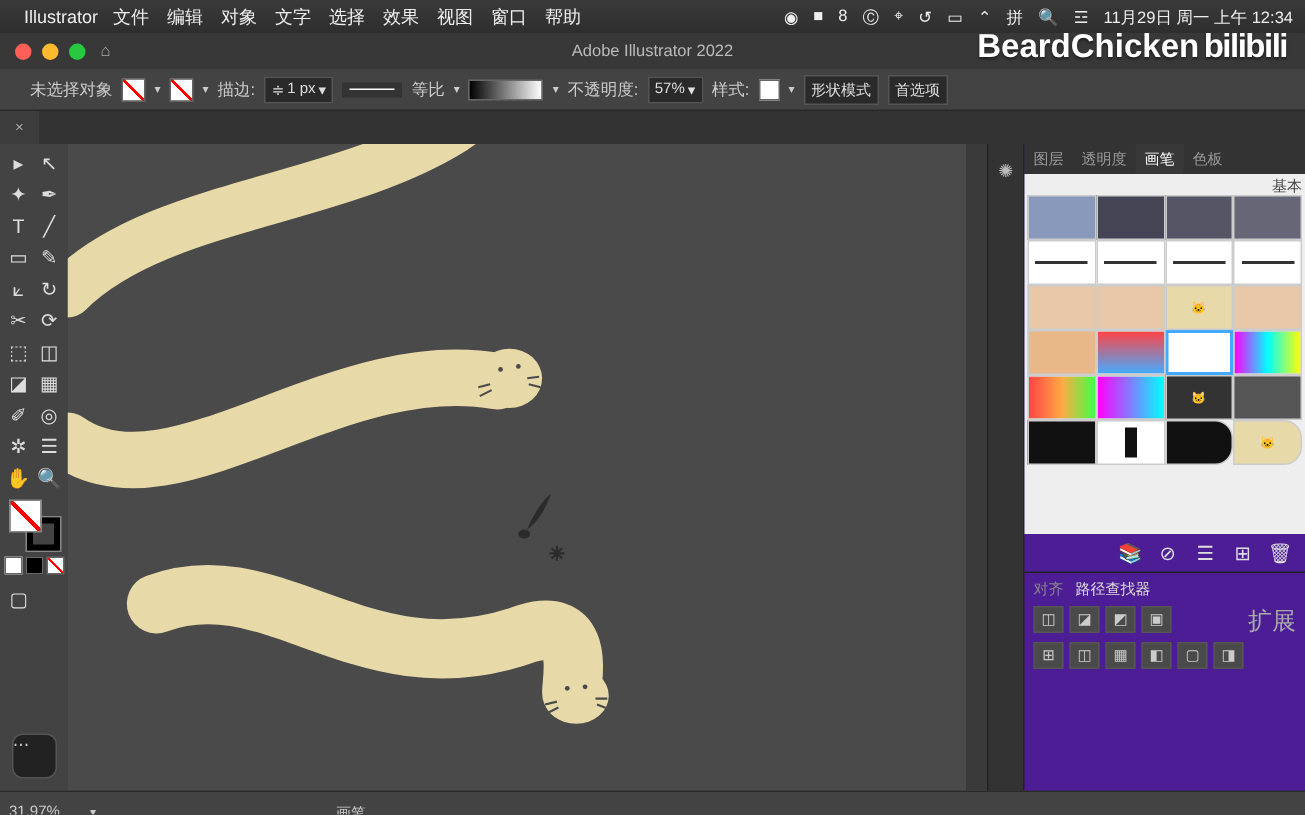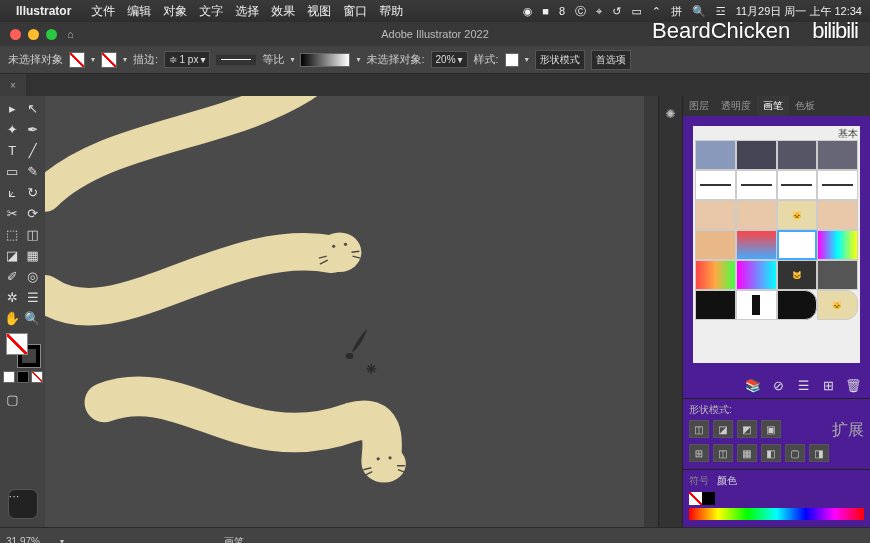--- a/index.html
+++ b/index.html
@@ -1,59 +1,59 @@
 <!DOCTYPE html>
 <html><head>
 <meta charset="utf-8">
 <style>
 *{margin:0;padding:0;box-sizing:border-box;font-family:-apple-system,"PingFang SC",sans-serif;user-select:none}
 body{width:870px;height:543px;background:#323232;color:#ccc;font-size:11px;overflow:hidden;position:relative}
 .menubar{height:22px;background:linear-gradient(#3a3a3a,#2e2e2e);display:flex;align-items:center;padding:0 8px;font-size:12px;color:#eee}
 .menubar .apple{font-size:14px;margin-right:8px}
-.menubar .app{font-weight:700;margin-right:20px}
+.menubar .app{font-weight:400;margin-right:10px}
 .menubar .mi{margin-right:12px;cursor:default}
 .menubar .status{margin-left:auto;display:flex;align-items:center;gap:10px;font-size:11px}
 .menubar .status span{display:inline-flex;align-items:center}
 .titlebar{height:24px;background:#383838;display:flex;align-items:center;position:relative}
 .traffic{display:flex;gap:7px;padding-left:10px}
 .tl{width:11px;height:11px;border-radius:50%}
 .tl.r{background:#ff5f57}.tl.y{background:#febb2e}.tl.g{background:#28c840}
 .wintitle{position:absolute;left:50%;transform:translateX(-50%);color:#bbb;font-size:11px}
-.controlbar{height:28px;background:#434343;display:flex;align-items:center;padding:0 8px;gap:6px;border-bottom:1px solid #2a2a2a}
+.controlbar{height:28px;background:#434343;display:flex;align-items:center;padding:0 20px;gap:6px;border-bottom:1px solid #2a2a2a}
 .cb-lbl{color:#ccc;font-size:11px}
 .cb-swatch{width:16px;height:16px;border:1px solid #666}
 .cb-swatch.none{background:linear-gradient(to top right,#fff 0%,#fff 46%,red 46%,red 54%,#fff 54%)}
 .cb-sel{background:#2a2a2a;color:#ddd;padding:2px 4px;font-size:10px;border:1px solid #555;display:flex;align-items:center;gap:2px}
 .cb-arrow{font-size:8px}
 .cb-dash{width:40px;height:10px;background:#333;display:flex;align-items:center;justify-content:center}
 .cb-dash::before{content:"";width:30px;height:1px;background:#fff}
 .cb-grad{width:50px;height:14px;background:linear-gradient(90deg,#000,#fff);border:1px solid #666}
 .cb-white{width:14px;height:14px;background:#fff;border:1px solid #666}
-.overlay-brand{position:absolute;top:18px;right:12px;z-index:50;color:#fff;font-weight:400;font-size:22px;display:flex;align-items:center;gap:22px;text-shadow:0 1px 2px rgba(0,0,0,.5)}
+.overlay-brand{position:absolute;top:18px;right:12px;z-index:50;color:#fff;font-weight:700;font-size:22px;display:flex;align-items:center;gap:3px;text-shadow:0 1px 2px rgba(0,0,0,.5)}
 .overlay-brand .bili{letter-spacing:-1px}
 .doc-tab{height:22px;background:#323232;display:flex}
 .doc-tab .tab{background:#3c3c3c;padding:3px 10px;font-size:10px;color:#ddd;display:flex;align-items:center;gap:5px}
 .doc-tab .x{color:#aaa;font-size:10px}
 .main{display:flex;height:calc(100% - 22px - 24px - 28px - 22px - 16px)}
 .tools{width:45px;background:#434343;display:flex;flex-direction:column;padding:2px}
 .trow{display:flex}
 .tbtn{width:21px;height:21px;display:flex;align-items:center;justify-content:center;color:#ddd;font-size:13px;cursor:default}
 .fs-block{margin-top:4px;position:relative;width:34px;height:34px;align-self:center}
 .fs-fill{position:absolute;width:22px;height:22px;background:linear-gradient(to top right,#fff 0%,#fff 45%,red 45%,red 55%,#fff 55%);border:1px solid #888;top:0;left:0}
 .fs-stroke{position:absolute;width:22px;height:22px;background:#434343;border:4px solid #000;bottom:0;right:0;box-shadow:0 0 0 1px #888}
 .mini-sw{display:flex;gap:2px;margin-top:4px;justify-content:center}
 .mini-sw div{width:12px;height:12px;border:1px solid #666}
 .mini-sw .a{background:#fff}.mini-sw .b{background:#000}.mini-sw .c{background:linear-gradient(to top right,#fff 0%,#fff 45%,red 45%,red 55%,#fff 55%)}
 .canvas-wrap{flex:1;background:#4a4a4a;position:relative;overflow:hidden}
 .canvas{position:absolute;inset:0}
 .right{width:188px;background:#4c1d95;display:flex;flex-direction:column;border-left:1px solid #222}
 .panel-tabs{display:flex;font-size:10px;background:#333;height:20px;align-items:end}
 .panel-tabs .pt{padding:3px 6px;color:#999}
 .panel-tabs .pt.active{color:#fff;background:#383838}
-.brushes{background:#eee;margin:10px;height:240px;position:relative;overflow:hidden;color:#333}
+.brushes{background:#eee;margin:0;height:240px;position:relative;overflow:hidden;color:#333}
 .brushes .hdr{position:absolute;top:1px;right:2px;font-size:10px;color:#444}
 .brushes .grid{display:grid;grid-template-columns:repeat(4,1fr);gap:0;padding:14px 2px 2px}
 .brushes .cell{height:30px;border:1px solid #ccc;display:flex;align-items:center;justify-content:center;font-size:8px;background:#fff;position:relative;overflow:hidden}
 .panel-sect{border-top:1px solid #222;padding:4px 6px}
 .panel-sect .ttl{font-size:10px;color:#ddd;margin-bottom:4px;display:flex;gap:8px}
 .panel-sect .ttl span.dim{color:#888}
 .btn-row{display:flex;gap:4px;margin:3px 0}
 .btn-row .sq{width:20px;height:18px;background:#4a4a4a;border:1px solid #555;display:flex;align-items:center;justify-content:center;font-size:10px;color:#ccc}
 .btn-row .lbl{font-size:16px;color:#aaa;margin-left:auto;align-self:center}
 .swatches-mini{display:flex;gap:0;margin:3px 0}
@@ -121,23 +121,23 @@
   <span class="cb-sel">
       <span>≑</span>
       <span>1 px</span>
       <span>▾</span>
     </span>
   <div class="cb-dash"></div>
   <span class="cb-lbl">等比</span>
     <span class="cb-arrow">▾</span>
   <div class="cb-grad"></div>
     <span class="cb-arrow">▾</span>
-  <span class="cb-lbl">未选择对象:</span>
+  <span class="cb-lbl">不透明度:</span>
   <span class="cb-sel">
-      <span>20%</span>
+      <span>57%</span>
       <span>▾</span>
     </span>
   <span class="cb-lbl">样式:</span>
   <div class="cb-white"></div>
     <span class="cb-arrow">▾</span>
   <span class="cb-sel">形状模式</span>
   <span class="cb-sel">首选项</span>
 </div>
 
 <div class="doc-tab">
@@ -290,49 +290,41 @@
     </div>
     <div style="display:flex;justify-content:flex-end;gap:4px;padding:2px 6px">
       <span class="tbtn">📚</span>
       <span class="tbtn">⊘</span>
       <span class="tbtn">☰</span>
       <span class="tbtn">⊞</span>
       <span class="tbtn">🗑</span>
     </div>
 
     <div class="panel-sect">
-      <div style="font-size:10px;color:#bbb">形状模式:</div>
+      <div class="ttl">
+          <span class="dim">对齐</span>
+          <span>路径查找器</span>
+        </div>
       <div class="btn-row">
         <div class="sq">◫</div>
         <div class="sq">◪</div>
         <div class="sq">◩</div>
         <div class="sq">▣</div>
         <span class="lbl">扩展</span>
       </div>
       <div class="btn-row">
         <div class="sq">⊞</div>
         <div class="sq">◫</div>
         <div class="sq">▦</div>
         <div class="sq">◧</div>
         <div class="sq">▢</div>
         <div class="sq">◨</div>
       </div>
     </div>
 
-    <div class="panel-sect">
-      <div class="ttl">
-          <span class="dim">符号</span>
-          <span>颜色</span>
-        </div>
-      <div class="swatches-mini">
-        <div style="background:linear-gradient(to top right,#fff 45%,red 45%,red 55%,#fff 55%)"></div>
-        <div style="background:#000"></div>
-      </div>
-      <div class="spectrum"></div>
-    </div>
 
   </div>
 </div>
 
 <div class="statusbar">
   <span>31.97%</span>
     <span style="font-size:8px">▾</span>
   <span style="margin-left:140px">画笔</span>
 </div>
 

